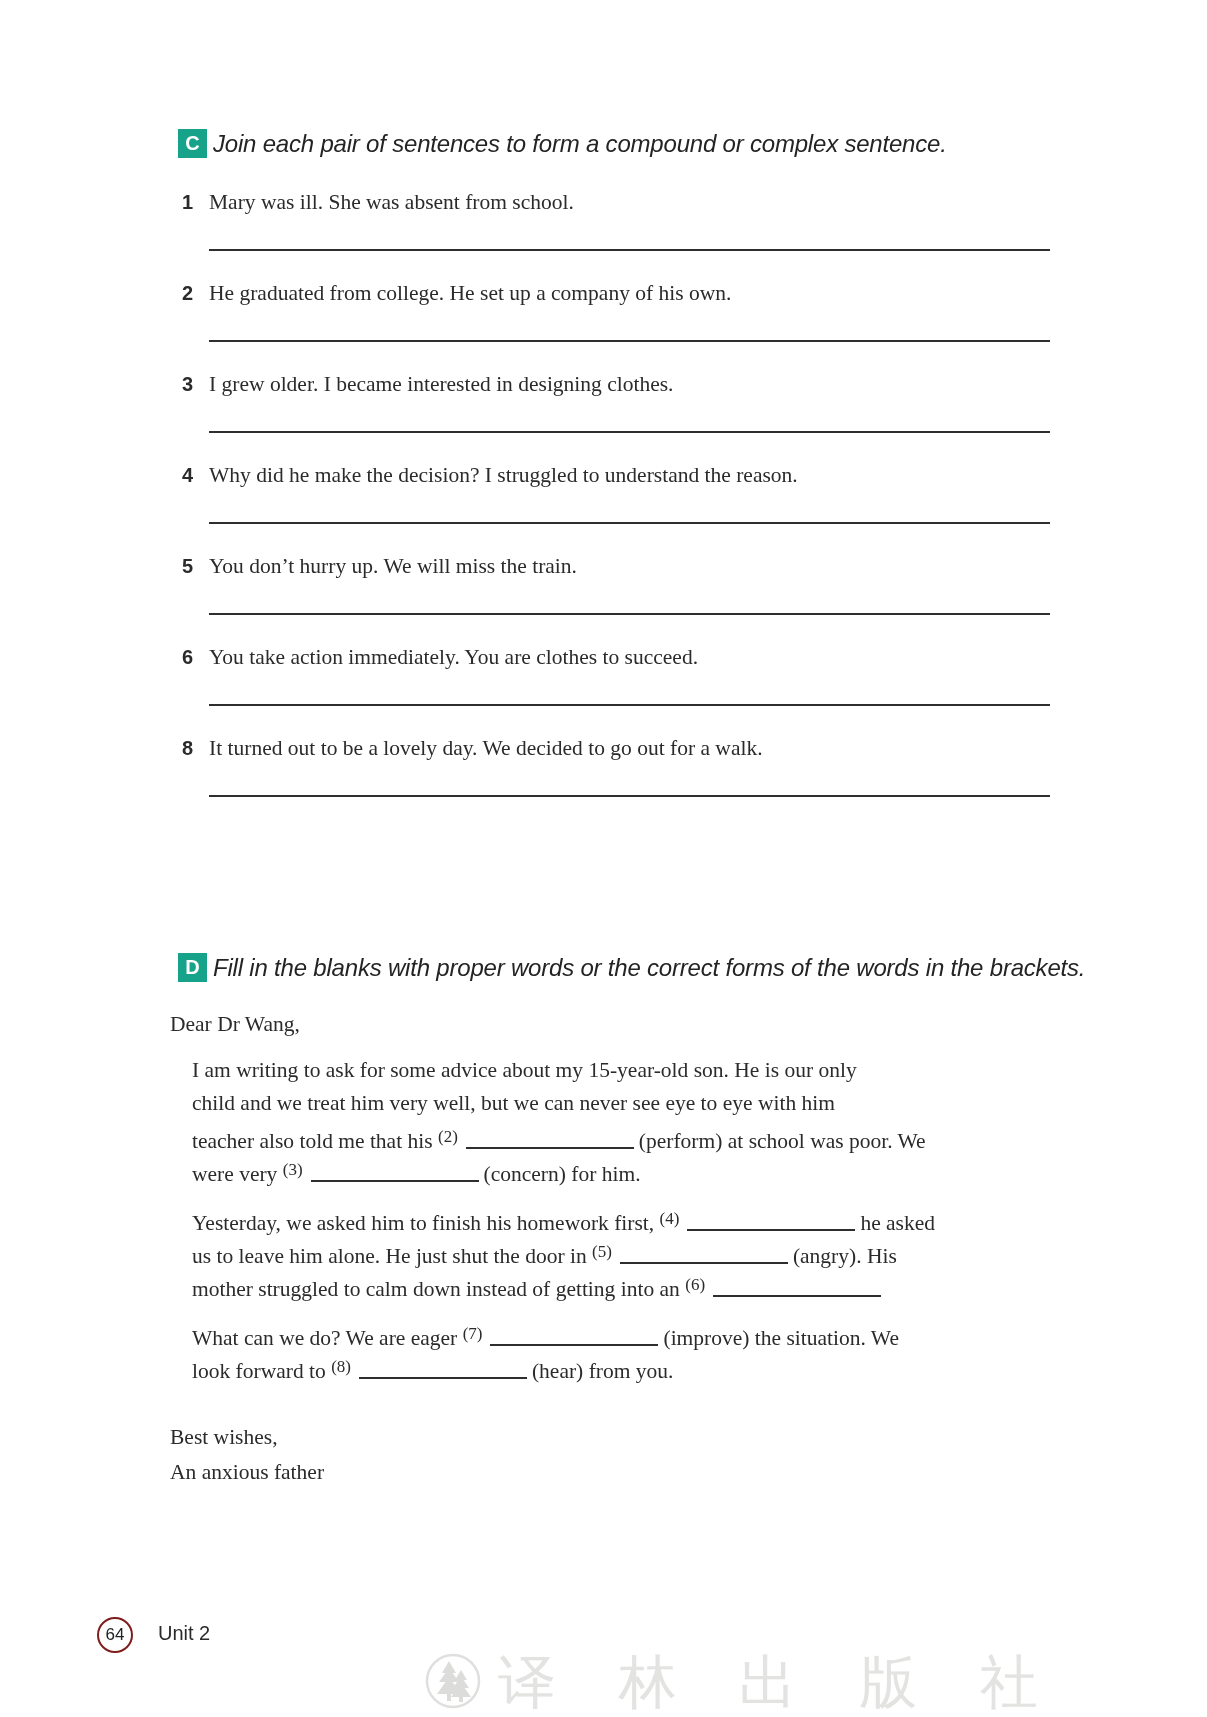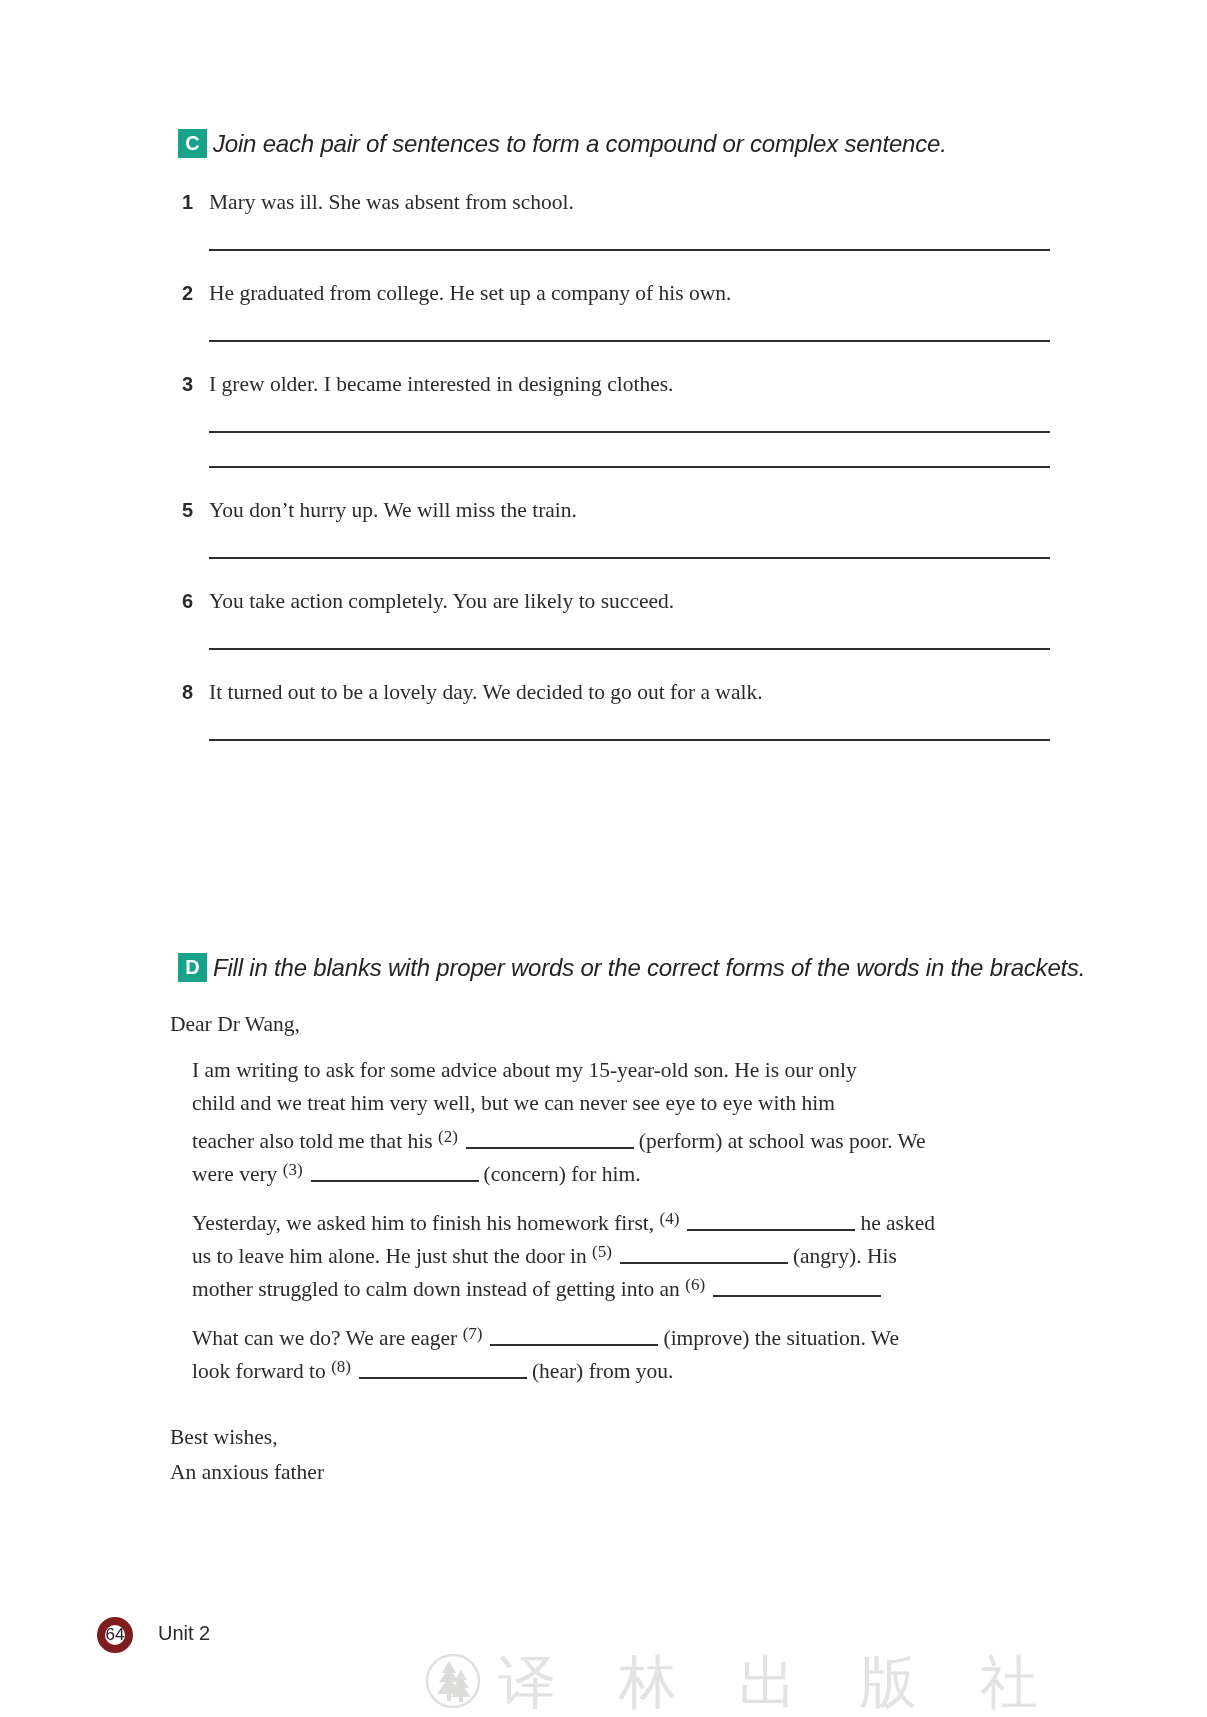--- a/index.html
+++ b/index.html
@@ -67,21 +67,21 @@
     border-bottom:2px solid #2e2e2e;
     margin:0 5px -1px 5px;
   }
   .closing{margin-top:37px;}
   .closing-line{height:35px;line-height:35px;}
 
   
   .footer-circle{
     position:absolute;left:97px;top:1617px;
     width:36px;height:36px;box-sizing:border-box;
-    border:8px solid #7f1d1d;border-radius:50%;
+    border:2px solid #7f1d1d;border-radius:50%;
     display:flex;align-items:center;justify-content:center;
     font-family:"Liberation Sans", sans-serif;
     font-size:17px;color:#222222;
   }
   .footer-unit{
     position:absolute;left:158px;top:1622px;
     font-family:"Liberation Sans", sans-serif;
     font-size:20px;color:#2b2b2b;
   }
 
@@ -123,33 +123,36 @@
   </li>
 
   <li class="c-item">
     <div class="c-sentence">
       <span class="c-num">3</span><span class="c-text">I grew older. I became interested in designing clothes.</span>
     </div>
     <div class="answer-line"></div>
   </li>
 
   <li class="c-item">
+    <div class="c-sentence">
+      <span class="c-num">4</span><span class="c-text">Why did he make the decision? I struggled to understand the reason.</span>
+    </div>
     <div class="answer-line"></div>
   </li>
 
   <li class="c-item">
     <div class="c-sentence">
       <span class="c-num">5</span><span class="c-text">You don’t hurry up. We will miss the train.</span>
     </div>
     <div class="answer-line"></div>
   </li>
 
   <li class="c-item">
     <div class="c-sentence">
-      <span class="c-num">6</span><span class="c-text">You take action completely. You are likely to succeed.</span>
+      <span class="c-num">6</span><span class="c-text">You take action immediately. You are clothes to succeed.</span>
     </div>
     <div class="answer-line"></div>
   </li>
 
 
   <li class="c-item">
     <div class="c-sentence">
       <span class="c-num">8</span><span class="c-text">It turned out to be a lovely day. We decided to go out for a walk.</span>
     </div>
     <div class="answer-line"></div>

